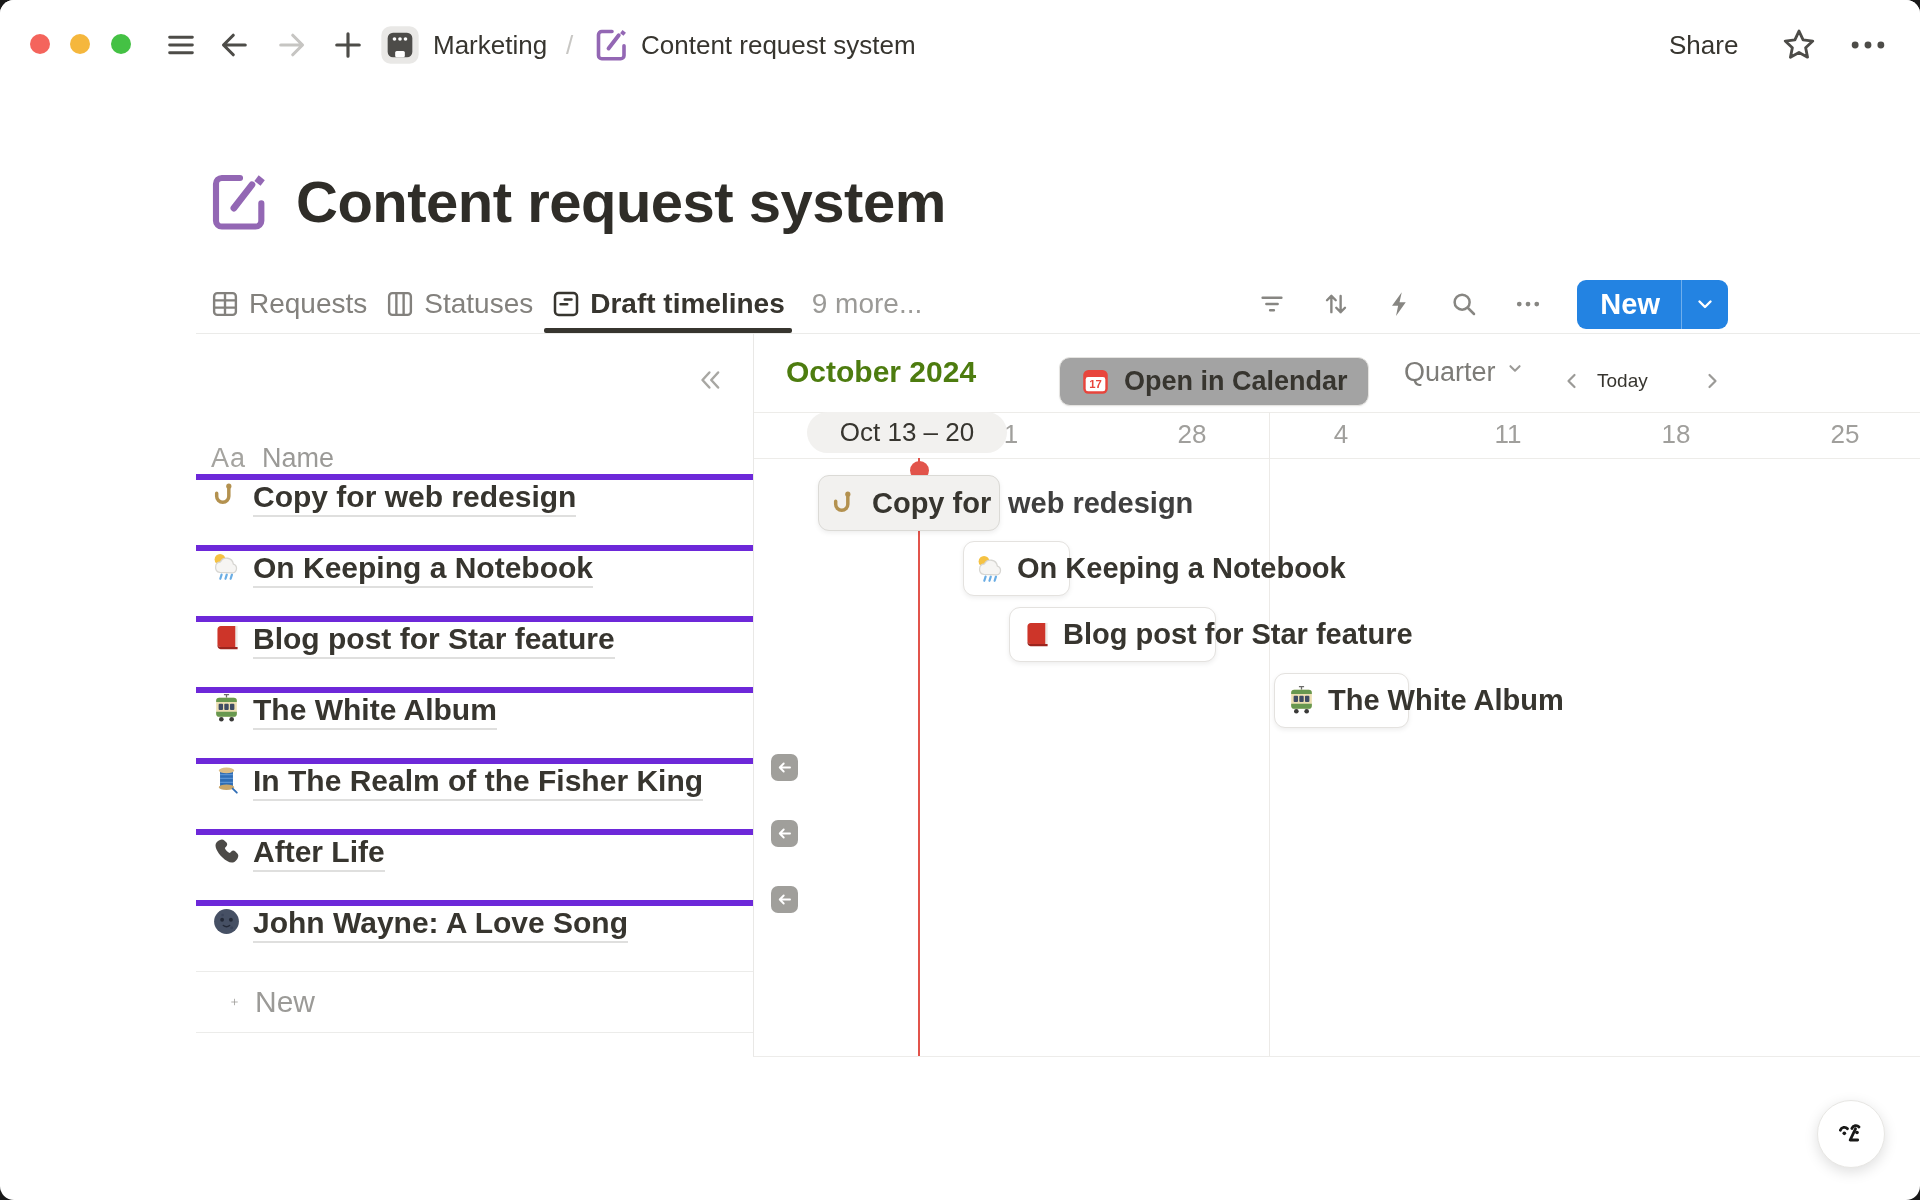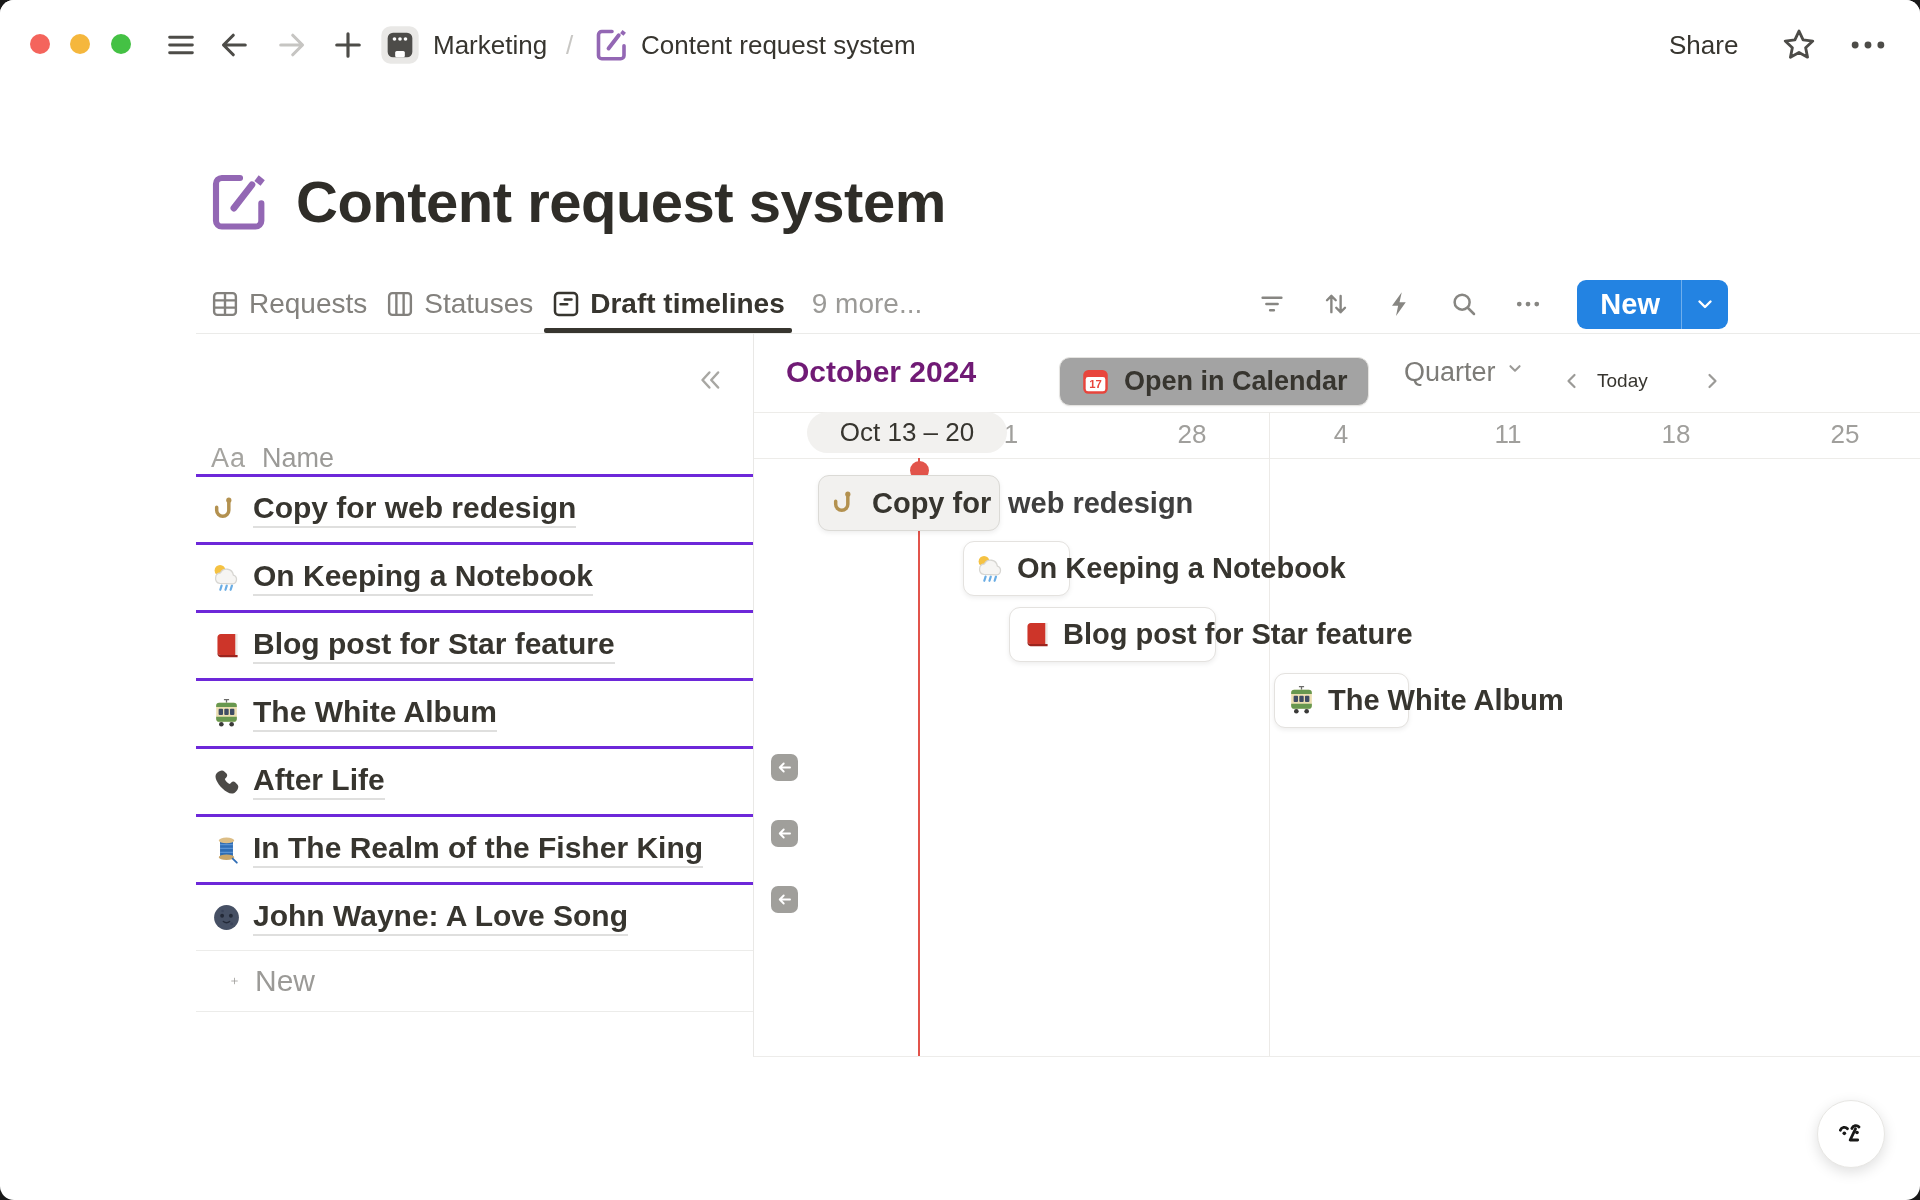--- a/index.html
+++ b/index.html
@@ -33,32 +33,32 @@
   .new-main{font-size:29px;font-weight:600;padding:0 21px 0 23px;height:100%;display:flex;align-items:center;}
   .new-chev{width:46px;height:100%;display:flex;align-items:center;justify-content:center;border-left:1px solid rgba(255,255,255,.35);}
 
   
   .table-panel{position:absolute;left:196px;top:333px;width:557px;height:664px;}
   .collapse-btn{position:absolute;right:28px;top:32px;color:#a8a7a3;}
   .thead{position:absolute;left:0;top:103px;height:38px;display:flex;align-items:flex-end;color:#9b9a97;font-size:27px;}
   .thead .aa{margin-left:15px;letter-spacing:1px;color:#a5a4a0;}
   .thead .hname{margin-left:16px;}
   #table-rows{position:absolute;left:0;top:141px;width:100%;}
-  .trow{display:flex;align-items:center;border-top:3px solid #6d28d9;height:65px;}
+  .trow{display:flex;align-items:flex-start;border-top:6px solid #6d28d9;height:65px;}
   .trow .emo{width:31px;height:31px;margin-left:15px;flex:0 0 auto;}
   .trow .emo svg{width:31px;height:31px;display:block;}
   .rlabel{margin-left:11px;font-size:30px;font-weight:600;color:#37352f;border-bottom:2px solid rgba(55,53,47,.16);padding-bottom:1px;white-space:nowrap;}
   .newrow{display:flex;align-items:center;border-top:1px solid #ececea;border-bottom:1px solid #ececea;height:60px;color:#9b9a97;font-size:30px;}
   .newrow svg{width:26px;height:26px;margin-left:17px;}
   .newrow span{margin-left:16px;}
 
   
   .tl-panel{position:absolute;left:753px;top:333px;width:1167px;height:723px;border-left:1px solid #e9e8e6;border-bottom:1px solid #edecea;}
   .tl-head{position:absolute;left:0;top:0;width:100%;height:79px;}
-  .month-title{position:absolute;left:32px;top:22px;font-size:30px;font-weight:700;color:#701a75;}
+  .month-title{position:absolute;left:32px;top:22px;font-size:30px;font-weight:700;color:#4d7c0f;}
   .open-cal{position:absolute;left:305px;top:24px;height:47px;display:flex;align-items:center;gap:13px;padding:0 20px;background:#a3a3a3;border:1px solid #e5e4e1;border-radius:11px;box-shadow:0 1px 2px rgba(0,0,0,.04);font-size:27px;font-weight:600;color:#37352f;}
   .open-cal svg{width:31px;height:31px;}
   .zoom-sel{position:absolute;left:650px;top:24px;height:47px;display:flex;align-items:flex-start;gap:8px;font-size:27px;color:#7d7c78;}
   .zoom-sel svg{width:22px;height:22px;}
   .nav-chev{position:absolute;top:24px;height:47px;display:flex;align-items:center;color:#9b9a97;}
   .nav-chev svg{width:24px;height:24px;}
   .today-lbl{position:absolute;left:843px;top:24px;height:47px;display:flex;align-items:center;font-size:19px;color:#37352f;}
   .daterow-top{position:absolute;left:0;top:79px;width:100%;height:0;border-top:1px solid #edece9;}
   .daterow-bot{position:absolute;left:0;top:125px;width:100%;height:0;border-top:1px solid #edece9;}
   .range-pill{position:absolute;left:53px;top:79px;width:200px;height:41px;border-radius:21px;background:#f2f1ef;display:flex;align-items:center;justify-content:center;font-size:26px;color:#37352f;z-index:3;}
@@ -287,38 +287,38 @@
               <rect x="14.7" y="8.3" width="3.4" height="4.8" rx="0.7" fill="#3f4c63"></rect>
               <circle cx="8" cy="20.3" r="1.8" fill="#3a3a38"></circle>
               <circle cx="16" cy="20.3" r="1.8" fill="#3a3a38"></circle>
             </svg>
           </span>
           <span class="rlabel">The White Album</span>
         </div>
         <div class="trow">
           <span class="emo">
             <svg viewBox="0 0 24 24">
-              <path d="M4.4 5.6C6.7 3.3 9 2.9 10.3 4.2l1.7 1.7c.8.8.7 2.1-.2 3l-1.1 1.1c.4 1.6 2.3 3.5 3.9 3.9l1.1-1.1c.9-.9 2.2-1 3-.2l1.7 1.7c1.3 1.3.9 3.6-1.4 5.9-2.5 2.5-6.6.8-10.3-2.9S1.9 8.1 4.4 5.6z" fill="#4c4a47"></path>
-            </svg>
-          </span>
-          <span class="rlabel">After Life</span>
-        </div>
-        <div class="trow">
-          <span class="emo">
-            <svg viewBox="0 0 24 24">
               <rect x="7" y="5" width="10" height="13" fill="#2f6db5"></rect>
               <g stroke="#5a93d4" stroke-width="1">
                 <path d="M7 8.2h10M7 11.2h10M7 14.2h10"></path>
               </g>
               <ellipse cx="12" cy="5" rx="6" ry="2.2" fill="#dcbd85"></ellipse>
               <ellipse cx="12" cy="18" rx="6" ry="2.2" fill="#c9a569"></ellipse>
               <path d="M16.8 19l3.2 3.2" stroke="#2f6db5" stroke-width="1.4" stroke-linecap="round"></path>
             </svg>
           </span>
           <span class="rlabel">In The Realm of the Fisher King</span>
+        </div>
+        <div class="trow">
+          <span class="emo">
+            <svg viewBox="0 0 24 24">
+              <path d="M4.4 5.6C6.7 3.3 9 2.9 10.3 4.2l1.7 1.7c.8.8.7 2.1-.2 3l-1.1 1.1c.4 1.6 2.3 3.5 3.9 3.9l1.1-1.1c.9-.9 2.2-1 3-.2l1.7 1.7c1.3 1.3.9 3.6-1.4 5.9-2.5 2.5-6.6.8-10.3-2.9S1.9 8.1 4.4 5.6z" fill="#4c4a47"></path>
+            </svg>
+          </span>
+          <span class="rlabel">After Life</span>
         </div>
         <div class="trow">
           <span class="emo">
             <svg viewBox="0 0 24 24">
               <circle cx="12" cy="12" r="9.6" fill="#465064"></circle>
               <circle cx="9" cy="7" r="1" fill="#3b445a"></circle>
               <circle cx="16" cy="16.8" r="1.2" fill="#3b445a"></circle>
               <circle cx="8.6" cy="10.6" r="1.5" fill="#232937"></circle>
               <circle cx="15.4" cy="10.6" r="1.5" fill="#232937"></circle>
               <path d="M9.6 15.1c1.6 1.2 3.3 1.2 4.8 0" stroke="#232937" stroke-width="1.2" fill="none" stroke-linecap="round"></path>

